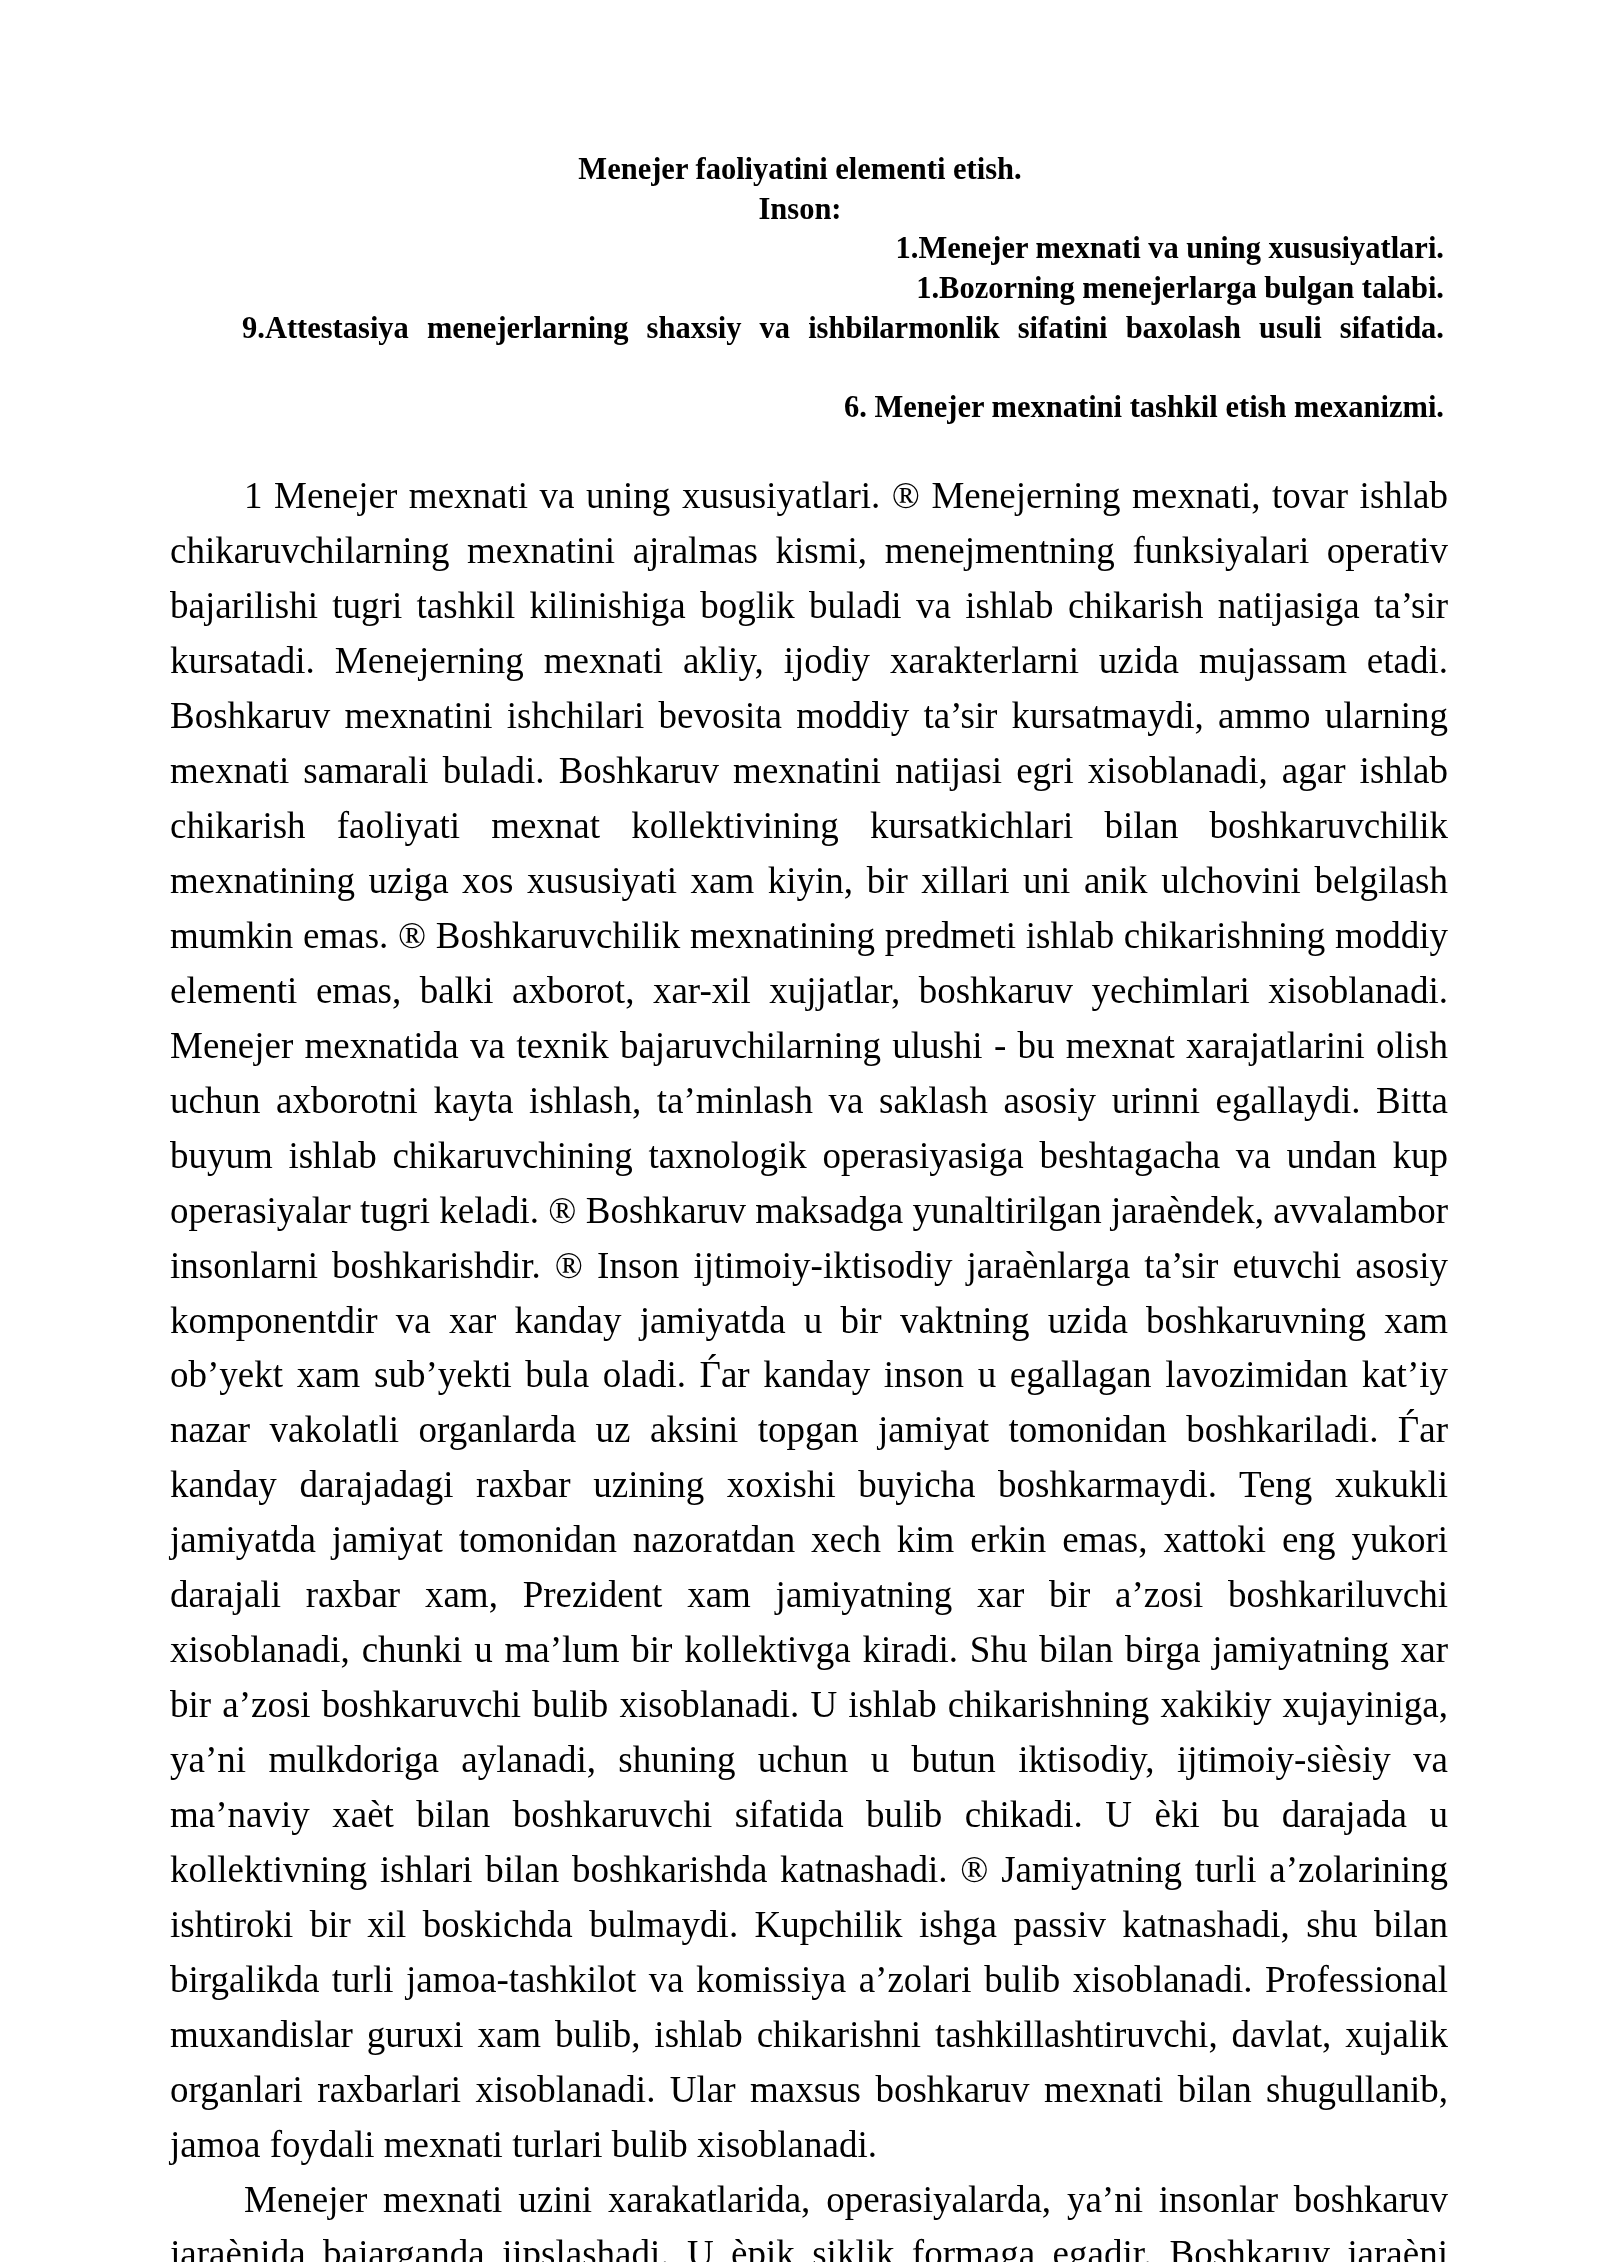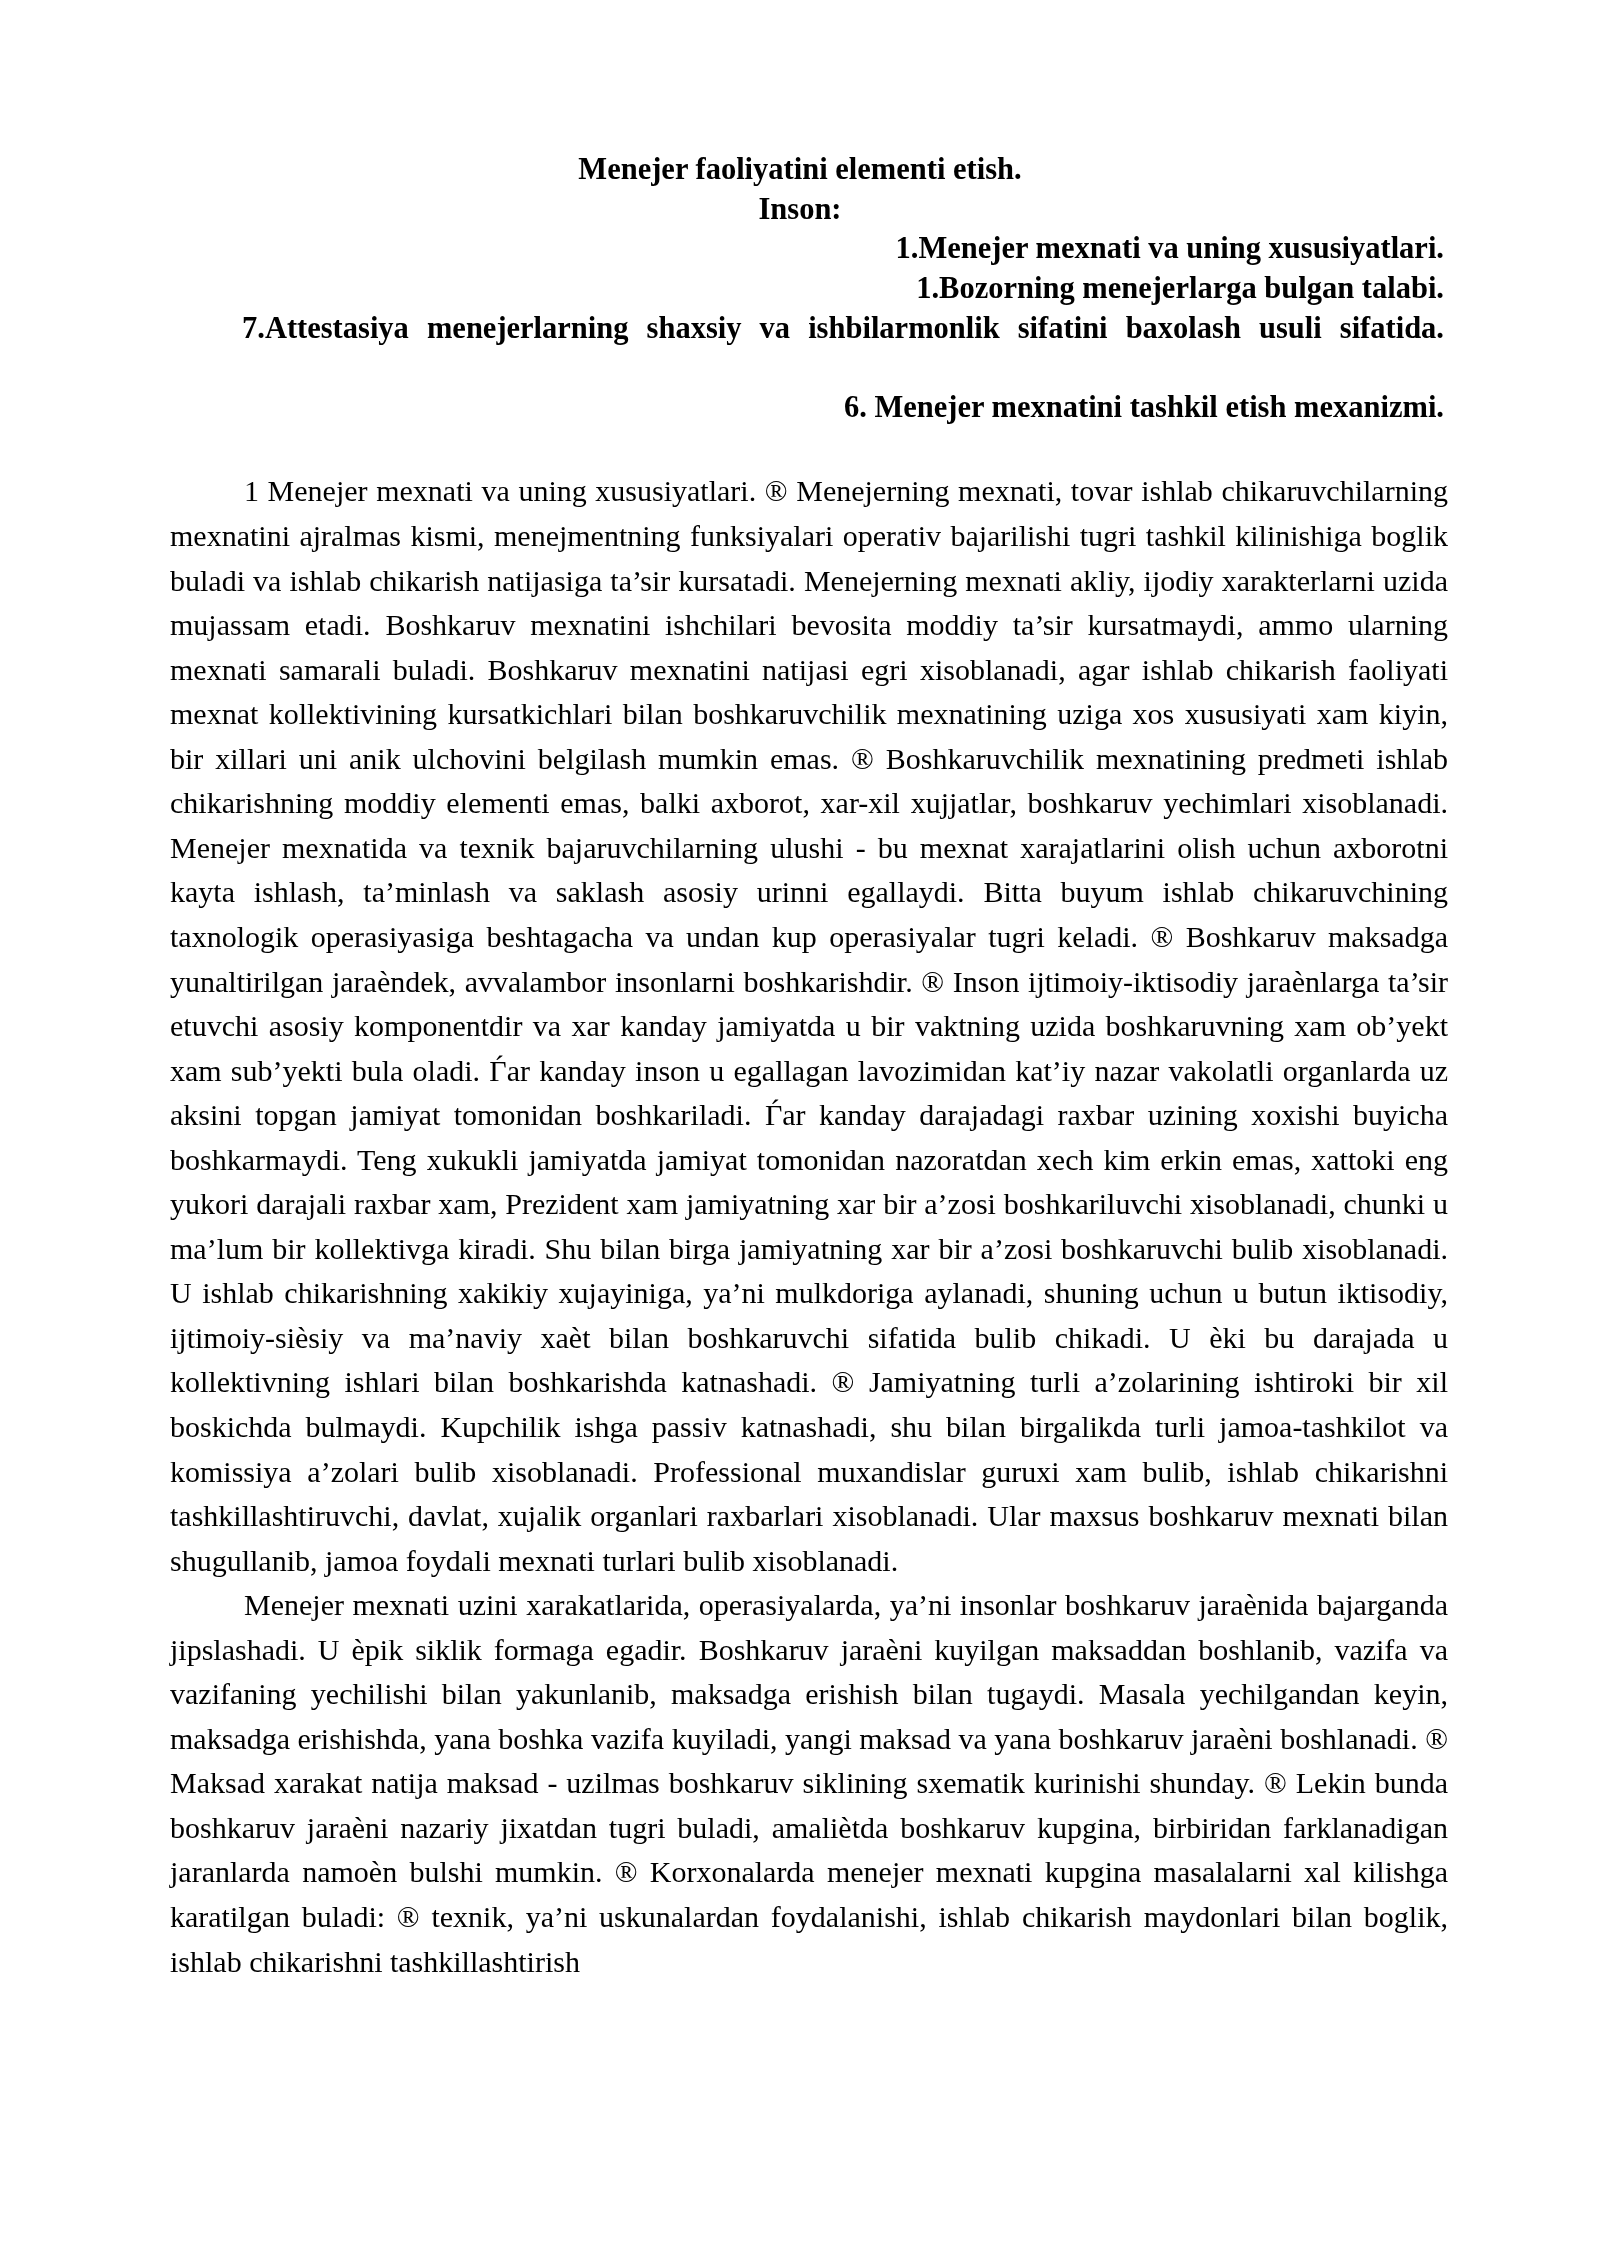--- a/index.html
+++ b/index.html
@@ -54,21 +54,21 @@
     text-justify: inter-word;
   }
   .reja-item.wrap::after {
     content: "";
     display: inline-block;
     width: 100%;
   }
 
   
   .body-text {
-    font-size: 30px;
+    font-size: 37px;
     line-height: 1.485;
     text-align: justify;
     text-justify: inter-word;
     margin: 0;
     hyphens: none;
   }
   .body-text + .body-text {
     margin-top: 0;
   }
   .body-text .indent {
@@ -83,21 +83,21 @@
 
   <div class="heading-block">
     <p class="doc-title">Menejer faoliyatini elementi etish.</p>
 
     <p class="reja-label">Inson:</p>
 
     <p class="reja-item">1.Menejer mexnati va uning xususiyatlari.</p>
 
     <p class="reja-item">1.Bozorning menejerlarga bulgan talabi.</p>
 
-    <p class="reja-item wrap">7.Attestasiya menejerlarning shaxsiy va ishbilarmonlik sifatini baxolash usuli sifatida.</p>
+    <p class="reja-item wrap">9.Attestasiya menejerlarning shaxsiy va ishbilarmonlik sifatini baxolash usuli sifatida.</p>
 
     <p class="reja-item">6. Menejer mexnatini tashkil etish mexanizmi.</p>
   </div>
 
   <p class="body-text"><span class="indent"></span><span>1 Menejer mexnati va uning xususiyatlari. ® Menejerning mexnati, tovar ishlab chikaruvchilarning mexnatini ajralmas kismi, menejmentning funksiyalari operativ bajarilishi tugri tashkil kilinishiga boglik buladi va ishlab chikarish natijasiga ta’sir kursatadi. Menejerning mexnati akliy, ijodiy xarakterlarni uzida mujassam etadi. Boshkaruv mexnatini ishchilari bevosita moddiy ta’sir kursatmaydi, ammo ularning mexnati samarali buladi. Boshkaruv mexnatini natijasi egri xisoblanadi, agar ishlab chikarish faoliyati mexnat kollektivining kursatkichlari bilan boshkaruvchilik mexnatining uziga xos xususiyati xam kiyin, bir xillari uni anik ulchovini belgilash mumkin emas. ® Boshkaruvchilik mexnatining predmeti ishlab chikarishning moddiy elementi emas, balki axborot, xar-xil xujjatlar, boshkaruv yechimlari xisoblanadi. Menejer mexnatida va texnik bajaruvchilarning ulushi - bu mexnat xarajatlarini olish uchun axborotni kayta ishlash, ta’minlash va saklash asosiy urinni egallaydi. Bitta buyum ishlab chikaruvchining taxnologik operasiyasiga beshtagacha va undan kup operasiyalar tugri keladi. ® Boshkaruv maksadga yunaltirilgan jaraèndek, avvalambor insonlarni boshkarishdir. ® Inson ijtimoiy-iktisodiy jaraènlarga ta’sir etuvchi asosiy komponentdir va xar kanday jamiyatda u bir vaktning uzida boshkaruvning xam ob’yekt xam sub’yekti bula oladi. Ѓar kanday inson u egallagan lavozimidan kat’iy nazar vakolatli organlarda uz aksini topgan jamiyat tomonidan boshkariladi. Ѓar kanday darajadagi raxbar uzining xoxishi buyicha boshkarmaydi. Teng xukukli jamiyatda jamiyat tomonidan nazoratdan xech kim erkin emas, xattoki eng yukori darajali raxbar xam, Prezident xam jamiyatning xar bir a’zosi boshkariluvchi xisoblanadi, chunki u ma’lum bir kollektivga kiradi. Shu bilan birga jamiyatning xar bir a’zosi boshkaruvchi bulib xisoblanadi. U ishlab chikarishning xakikiy xujayiniga, ya’ni mulkdoriga aylanadi, shuning uchun u butun iktisodiy, ijtimoiy-sièsiy va ma’naviy xaèt bilan boshkaruvchi sifatida bulib chikadi. U èki bu darajada u kollektivning ishlari bilan boshkarishda katnashadi. ® Jamiyatning turli a’zolarining ishtiroki bir xil boskichda bulmaydi. Kupchilik ishga passiv katnashadi, shu bilan birgalikda turli jamoa-tashkilot va komissiya a’zolari bulib xisoblanadi. Professional muxandislar guruxi xam bulib, ishlab chikarishni tashkillashtiruvchi, davlat, xujalik organlari raxbarlari xisoblanadi. Ular maxsus boshkaruv mexnati bilan shugullanib, jamoa foydali mexnati turlari bulib xisoblanadi.</span></p>
 
   <p class="body-text"><span class="indent"></span><span>Menejer mexnati uzini xarakatlarida, operasiyalarda, ya’ni insonlar boshkaruv jaraènida bajarganda jipslashadi. U èpik siklik formaga egadir. Boshkaruv jaraèni kuyilgan maksaddan boshlanib, vazifa va vazifaning yechilishi bilan yakunlanib, maksadga erishish bilan tugaydi. Masala yechilgandan keyin, maksadga erishishda, yana boshka vazifa kuyiladi, yangi maksad va yana boshkaruv jaraèni boshlanadi. ® Maksad xarakat natija maksad - uzilmas boshkaruv siklining sxematik kurinishi shunday. ® Lekin bunda boshkaruv jaraèni nazariy jixatdan tugri buladi, amaliètda boshkaruv kupgina, birbiridan farklanadigan jaranlarda namoèn bulshi mumkin. ® Korxonalarda menejer mexnati kupgina masalalarni xal kilishga karatilgan buladi: ® texnik, ya’ni uskunalardan foydalanishi, ishlab chikarish maydonlari bilan boglik, ishlab chikarishni tashkillashtirish</span></p>
 
 </div>
 

